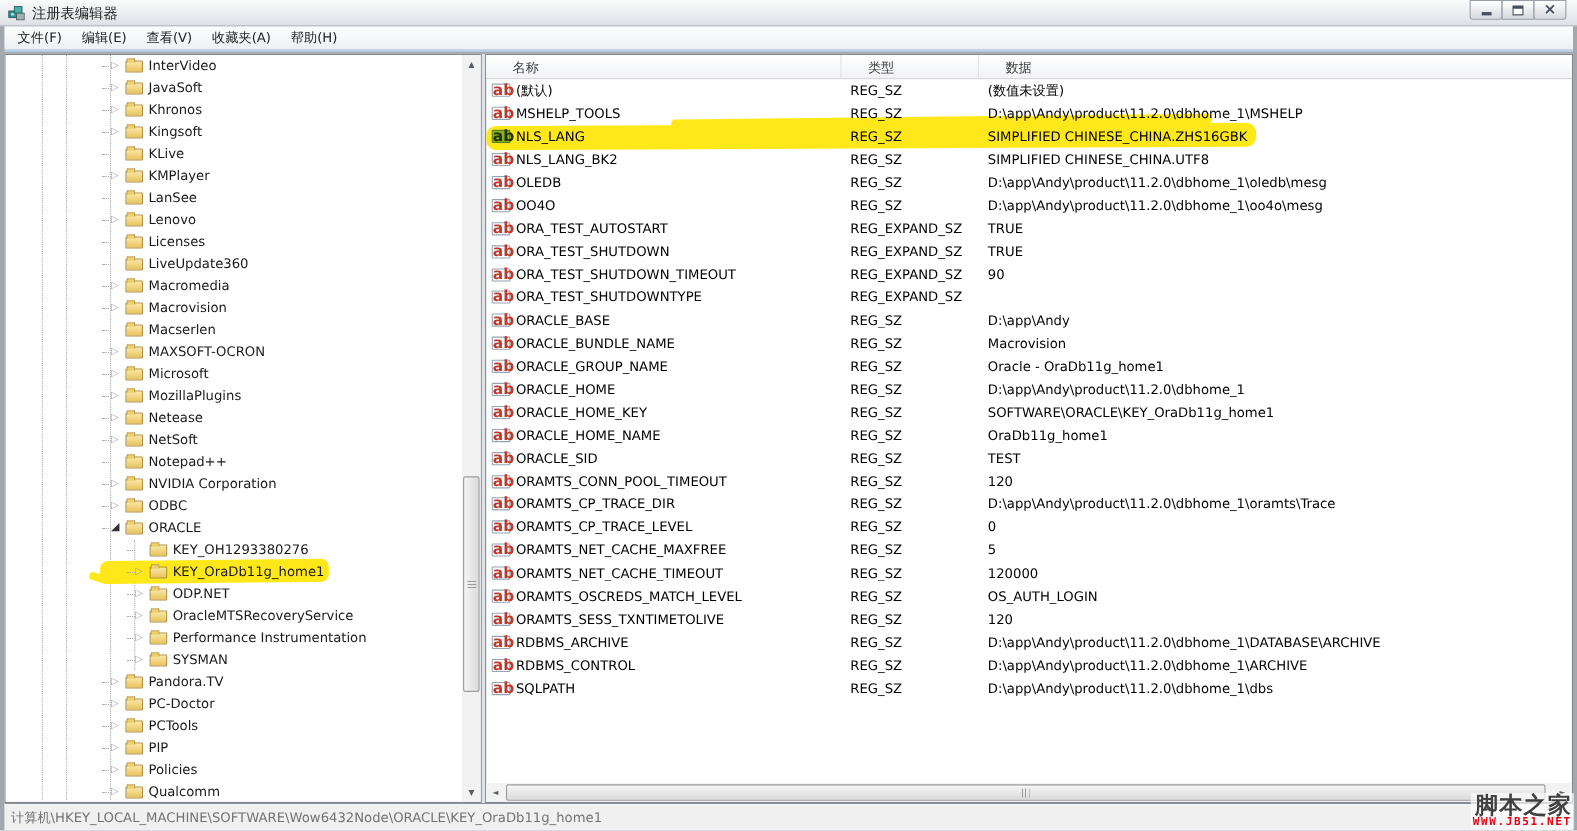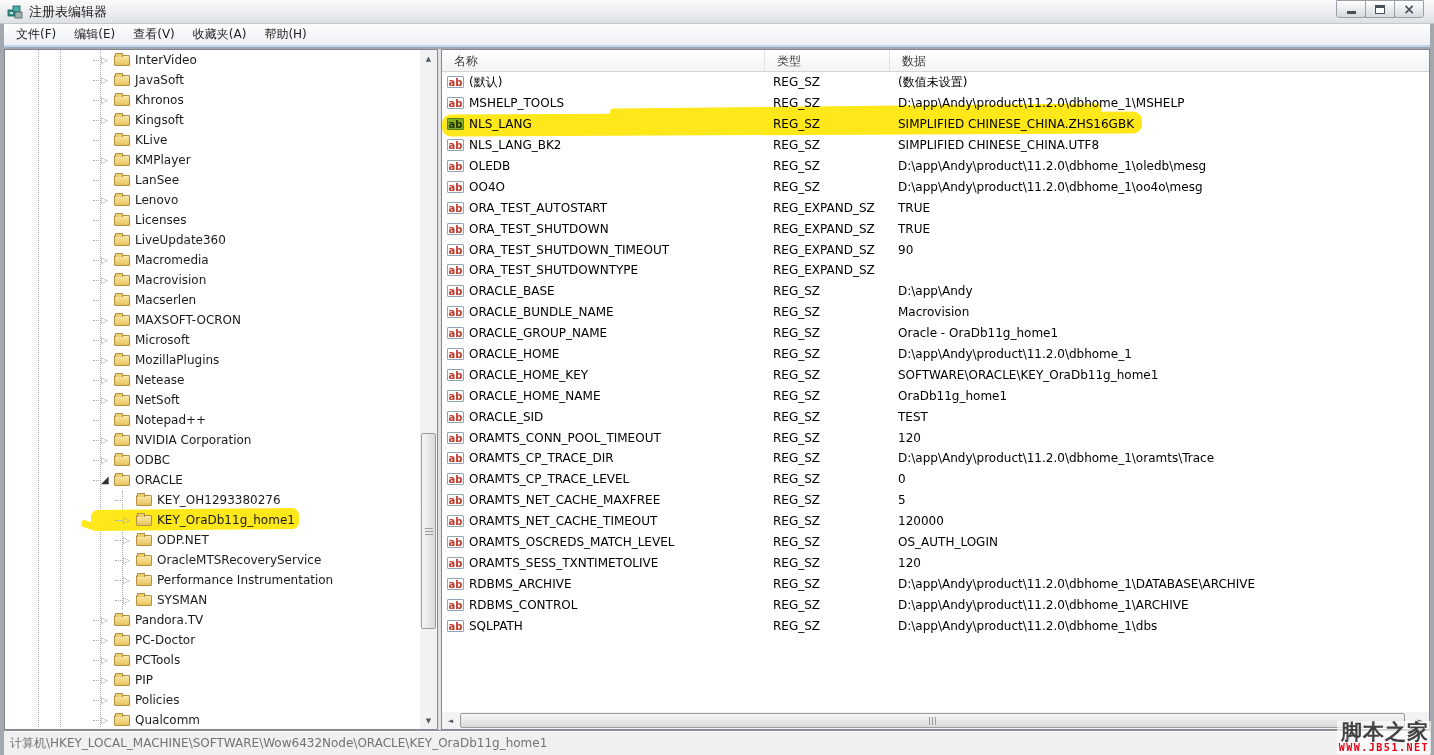--- a/index.html
+++ b/index.html
@@ -69,33 +69,33 @@
   .hscroll .sarrow.left { position:absolute; left:0; top:0; }
   .hscroll .sarrow.right { position:absolute; right:0; top:0; }
   .hthumb { position:absolute; top:1px; bottom:1px; left:18px; right:24px;
     background:linear-gradient(#f6f6f6,#dadada); border:1px solid #9b9b9b; border-radius:2px;
     display:flex; align-items:center; justify-content:center; }
   .hthumb .grip { width:7px; height:8px; background:repeating-linear-gradient(90deg,#9a9a9a 0 1px,transparent 1px 3px); }
 
   
   .lheader { position:absolute; left:0; top:0; right:0; height:22px; display:flex;
     background:linear-gradient(#ffffff,#f2f3f5); border-bottom:1px solid #d5d5d5; z-index:1; }
-  .hcell { border-right:1px solid #e2e2e2; padding:3px 0 0 12px; color:#3c3c3c; }
+  .hcell { border-right:1px solid #e2e2e2; padding:3px 0 0 24px; color:#3c3c3c; }
   .h-name { width:323px; flex:none; }
   .h-type { width:125px; flex:none; }
   .h-data { flex:1; border-right:none; }
   .lbody { position:absolute; left:0; top:22px; right:0; }
   .lrow { height:20.9px; display:flex; align-items:center; position:relative; white-space:nowrap; }
   .lrow > * { position:relative; z-index:1; }
   .cell { overflow:hidden; }
   .c-name { width:323px; flex:none; padding-left:5px; display:flex; align-items:center; }
   .c-type { width:125px; flex:none; padding-left:8px; }
   .c-data { flex:1; padding-left:8px; }
   .ab { width:17px; height:12px; flex:none; margin-right:5px; background:#fff; border:1px solid #93a5b5;
-    border-radius:1px; font-size:10px; font-weight:bold; color:#c03a2b; text-align:center; line-height:11px; }
+    border-radius:1px; font-size:14px; font-weight:bold; color:#c03a2b; text-align:center; line-height:11px; }
   .lrow.hl::before { content:""; position:absolute; left:0; top:-1px; width:700px; height:22px;
     background:#ffe81a; border-radius:9px; transform:rotate(-0.25deg); z-index:0; }
   .lrow.hl::after { content:""; position:absolute; left:168px; top:-8px; width:492px; height:9px;
     background:#ffe81a; border-radius:4px; transform:rotate(-0.6deg); z-index:0; }
   .lrow.hl .ab { background:#85b021; border-color:#5d7f12; color:#233000; }
 
   
   .statusbar { position:absolute; left:4px; right:4px; top:730px; height:25px; background:#f0f0f0;
     border-top:1px solid #8e9299; box-shadow:inset 0 1px 0 #fdfdfd; display:flex; align-items:center;
     padding-left:6px; z-index:3; }

